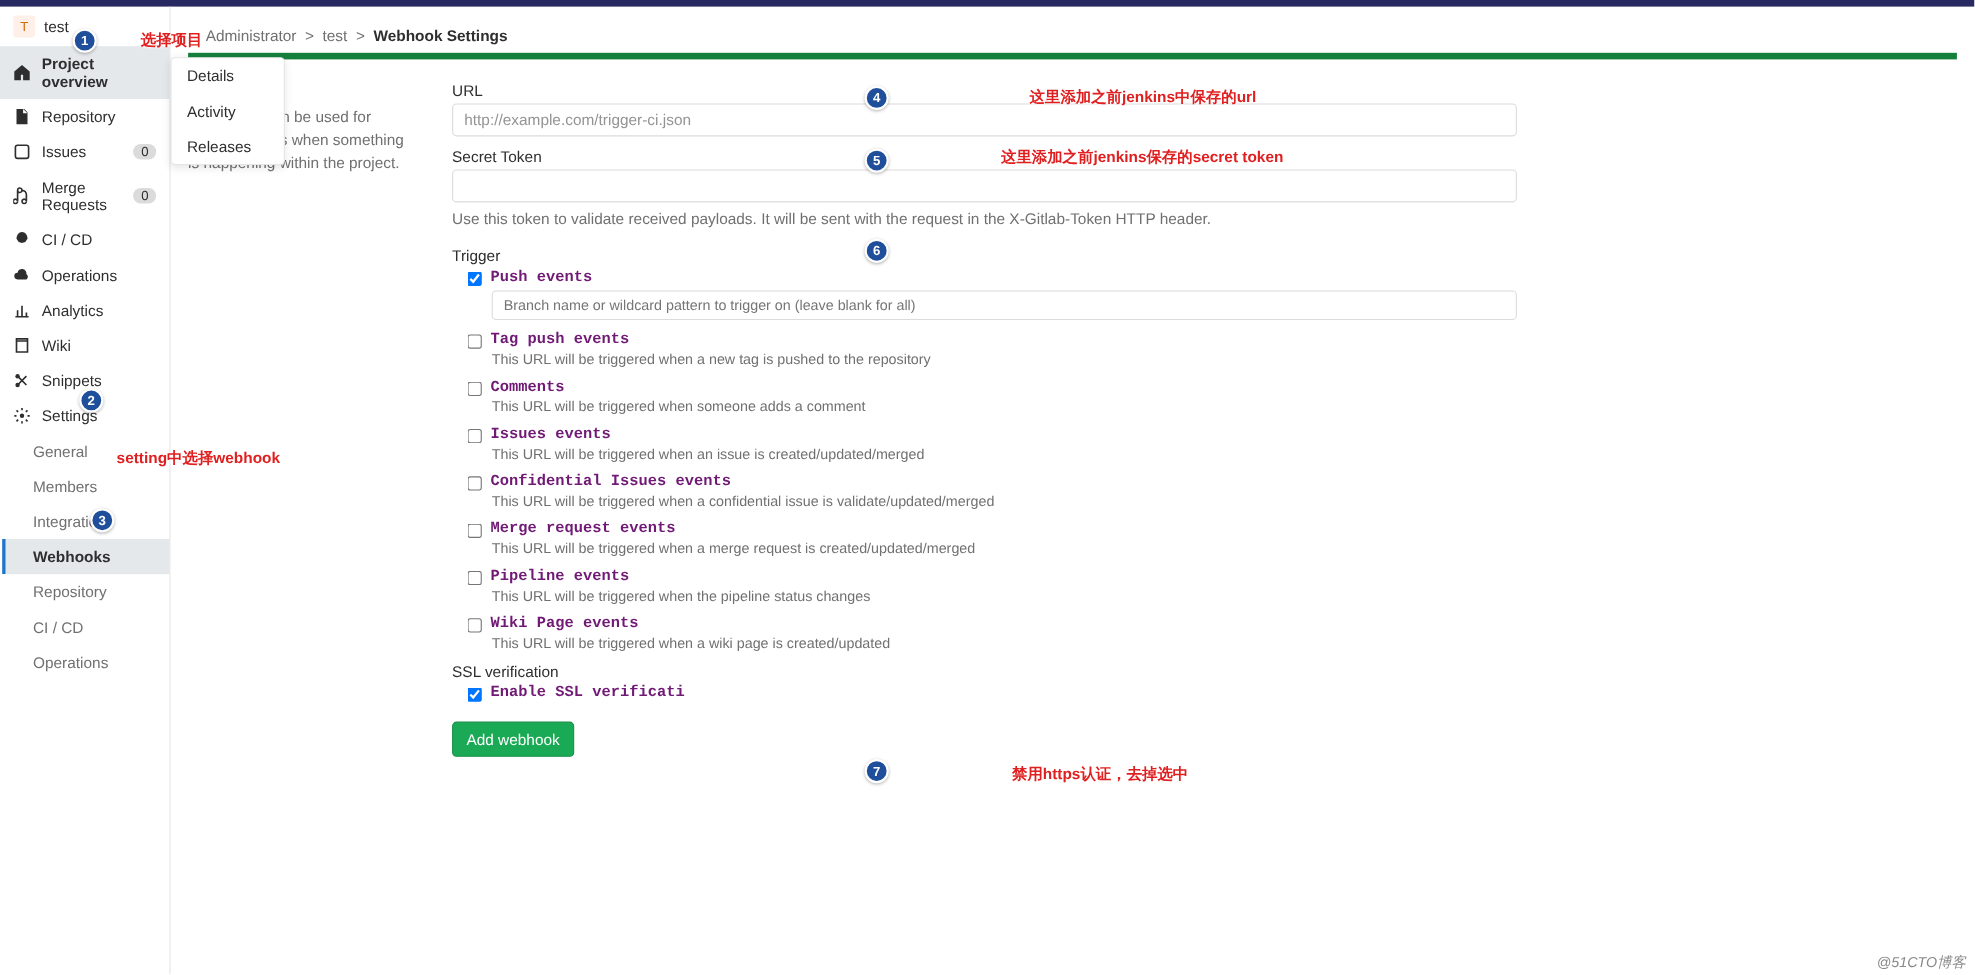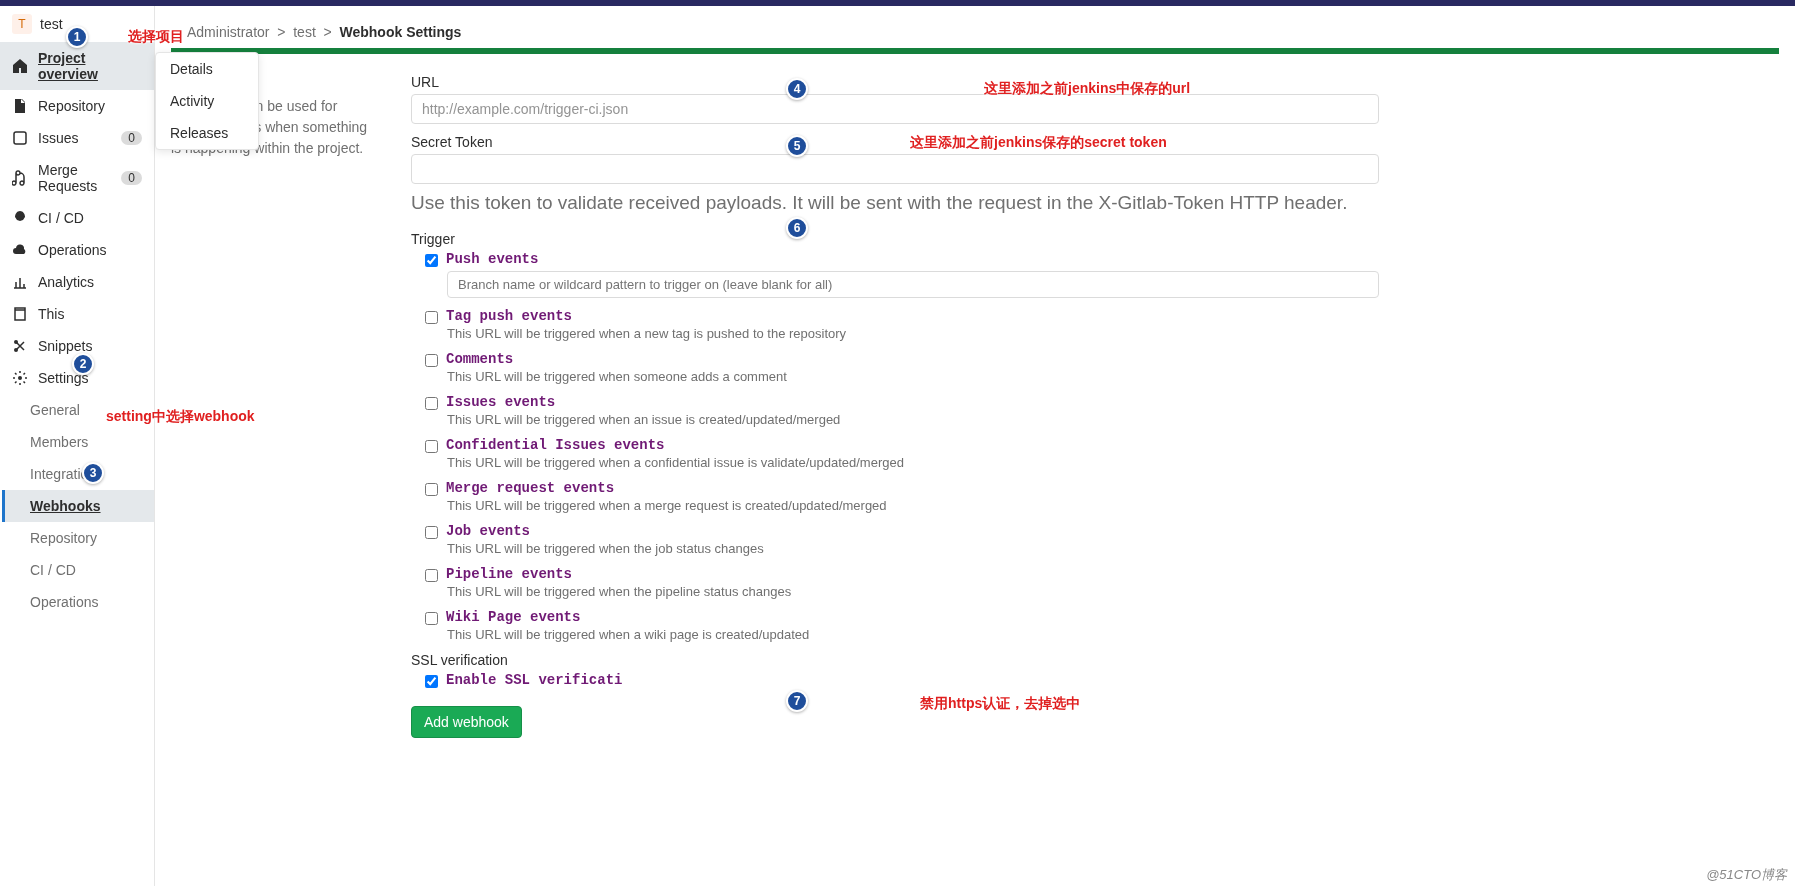--- a/index.html
+++ b/index.html
@@ -3,42 +3,42 @@
 <meta charset="utf-8">
 <style>
 *{box-sizing:border-box;margin:0;padding:0;font-family:-apple-system,BlinkMacSystemFont,"Segoe UI",Helvetica,Arial,sans-serif;}
 body{background:#fff;color:#2e2e2e;font-size:14px;}
 .topbar{height:6px;background:#292961;}
 .page{display:flex;}
 .sidebar{width:155px;border-right:1px solid #e5e5e5;min-height:880px;}
 .proj-header{display:flex;align-items:center;padding:8px 12px;gap:8px;}
 .proj-avatar{width:20px;height:20px;background:#fef0e9;color:#d46b08;display:flex;align-items:center;justify-content:center;font-size:12px;border-radius:3px;}
 .nav-item{display:flex;align-items:center;padding:8px 12px;gap:10px;cursor:pointer;color:#2e2e2e;font-size:14px;}
-.nav-item.active{background:#e4e8eb;font-weight:600;text-decoration:underline;}
+.nav-item.active{background:#e4e8eb;font-weight:600;}
 .nav-icon{width:16px;height:16px;flex-shrink:0;}
 .nav-badge{margin-left:auto;background:#dbdbdb;color:#2e2e2e;border-radius:10px;padding:0 7px;font-size:12px;}
 .subnav{padding-left:2px;}
 .subnav .nav-item{padding-left:28px;color:#707070;}
 .subnav .nav-item.active{background:#e4e8eb;color:#2e2e2e;box-shadow:inset 3px 0 0 #1f75cb;}
 .flyout{position:absolute;left:155px;top:52px;width:104px;background:#fff;border:1px solid #e5e5e5;border-radius:4px;box-shadow:0 2px 8px rgba(0,0,0,.1);}
 .flyout .nav-item{padding:8px 14px;}
 .main{flex:1;padding:10px 0 40px 0;}
 .breadcrumb{padding:8px 16px;font-size:14px;color:#707070;border-bottom:6px solid #15803d;margin:0 16px 16px;}
 .breadcrumb a{color:#707070;text-decoration:none;}
 .breadcrumb strong{color:#2e2e2e;font-weight:600;}
 .content{display:flex;gap:30px;padding:0 16px;max-width:1240px;}
 .left-desc{width:210px;}
 .left-desc h4{font-size:16px;font-weight:600;margin-bottom:8px;}
 .left-desc p{font-size:14px;color:#707070;line-height:1.5;}
 .left-desc a{color:#1068bf;text-decoration:none;}
 .form{flex:1;}
 .form-label{font-size:14px;color:#2e2e2e;margin-bottom:4px;margin-top:4px;}
 .form-input{width:100%;padding:6px 10px;border:1px solid #dbdbdb;border-radius:4px;font-size:14px;color:#3b82f6;margin-bottom:6px;}
 .form-input::placeholder{color:#949494;}
-.help-text{font-size:19px;color:#707070;margin-bottom:14px;line-height:1.4;}
+.help-text{font-size:14px;color:#707070;margin-bottom:14px;line-height:1.4;}
 .trigger-group{margin-left:14px;margin-bottom:10px;}
 .trigger-row{display:flex;gap:8px;align-items:flex-start;}
 .trigger-row input[type=checkbox]{margin-top:3px;}
 .trigger-title{font-size:14px;font-weight:600;color:#701a75;font-family:Liberation Mono, monospace;}
 .trigger-desc{font-size:13px;color:#707070;margin-left:22px;margin-top:2px;}
 .branch-input{margin-left:22px;width:calc(100% - 22px);padding:5px 10px;border:1px solid #dbdbdb;border-radius:4px;font-size:13px;margin-top:4px;}
 .btn-primary{background:#1aaa55;color:#fff;border:1px solid #168f48;border-radius:4px;padding:7px 12px;font-size:14px;font-weight:500;cursor:pointer;margin-top:8px;}
 .anno{position:absolute;color:#e02020;font-weight:bold;font-size:14px;text-shadow:0 0 3px #fff,0 0 3px #fff;pointer-events:none;}
 .num-badge{position:absolute;width:22px;height:22px;border-radius:50%;background:#1f4e9b;border:2px solid #fff;color:#fff;display:flex;align-items:center;justify-content:center;font-size:12px;font-weight:bold;box-shadow:0 1px 3px rgba(0,0,0,.3);pointer-events:none;}
 .watermark{position:fixed;right:8px;bottom:2px;color:#888;font-style:italic;font-size:13px;}
@@ -97,21 +97,21 @@
     <div class="nav-item">
       <svg class="nav-icon" viewBox="0 0 16 16">
           <path d="M2 14h12M4 14V8m4 6V4m4 10v-4" stroke="currentColor" stroke-width="1.5" fill="none"></path>
         </svg>
       <span>Analytics</span>
     </div>
     <div class="nav-item">
       <svg class="nav-icon" viewBox="0 0 16 16">
           <path d="M3 2h10v12H3zM3 4h10" fill="none" stroke="currentColor" stroke-width="1.5"></path>
         </svg>
-      <span>This</span>
+      <span>Wiki</span>
     </div>
     <div class="nav-item">
       <svg class="nav-icon" viewBox="0 0 16 16">
           <path d="M4 4l8 8M12 4l-8 8" stroke="currentColor" stroke-width="1.5"></path>
           <circle cx="4" cy="12" r="2"></circle>
           <circle cx="4" cy="4" r="2"></circle>
         </svg>
       <span>Snippets</span>
     </div>
     <div class="nav-item">
@@ -196,27 +196,20 @@
             <div class="trigger-group">
               <div class="trigger-row">
                 <input type="checkbox" style="">
                 <span class="trigger-title">Merge request events</span>
               </div>
               <div class="trigger-desc">This URL will be triggered when a merge request is created/updated/merged</div>
             </div>
             <div class="trigger-group">
               <div class="trigger-row">
                 <input type="checkbox" style="">
-                <span class="trigger-title">Job events</span>
-              </div>
-              <div class="trigger-desc">This URL will be triggered when the job status changes</div>
-            </div>
-            <div class="trigger-group">
-              <div class="trigger-row">
-                <input type="checkbox" style="">
                 <span class="trigger-title">Pipeline events</span>
               </div>
               <div class="trigger-desc">This URL will be triggered when the pipeline status changes</div>
             </div>
             <div class="trigger-group">
               <div class="trigger-row">
                 <input type="checkbox" style="">
                 <span class="trigger-title">Wiki Page events</span>
               </div>
               <div class="trigger-desc">This URL will be triggered when a wiki page is created/updated</div>
@@ -236,20 +229,20 @@
     </div>
   </div>
 </div>
 
 <div class="num-badge" style="left:66px;top:26px">1</div>
 <div class="anno" style="left:128px;top:28px">选择项目</div>
 <div class="num-badge" style="left:72px;top:353px">2</div>
 <div class="num-badge" style="left:82px;top:462px">3</div>
 <div class="anno" style="left:106px;top:408px">setting中选择webhook</div>
 <div class="num-badge" style="left:786px;top:78px">4</div>
-<div class="anno" style="left:984px;top:80px">这里添加之前jenkins中保存的url</div>
+<div class="anno" style="left:936px;top:80px">这里添加之前jenkins中保存的url</div>
 <div class="num-badge" style="left:786px;top:135px">5</div>
 <div class="anno" style="left:910px;top:134px">这里添加之前jenkins保存的secret token</div>
 <div class="num-badge" style="left:786px;top:217px">6</div>
 <div class="num-badge" style="left:786px;top:690px">7</div>
 <div class="anno" style="left:920px;top:695px">禁用https认证，去掉选中</div>
 
 <div class="watermark">@51CTO博客</div>
 
 </body></html>

